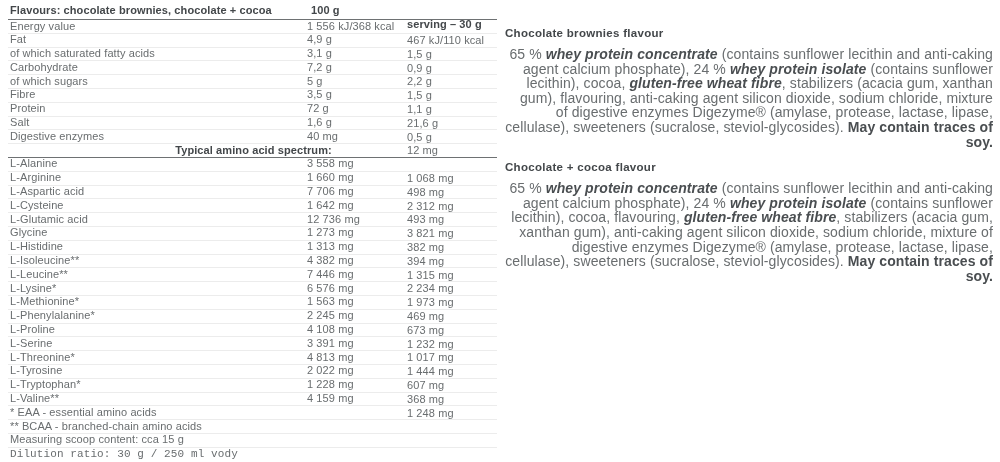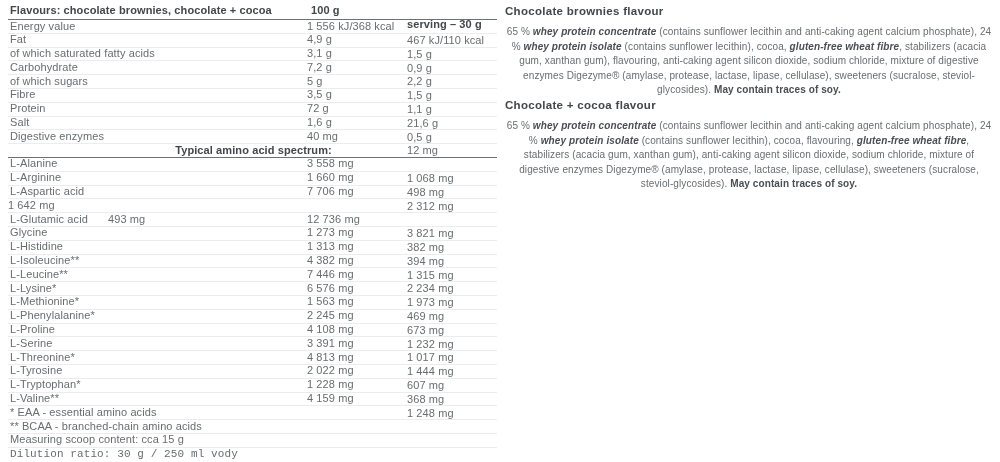--- a/index.html
+++ b/index.html
@@ -39,26 +39,26 @@
   .cell.v2 { flex:1 1 auto;margin-top:29px; }
   .row.head .cell.v1 { padding-left:4px; }
   .cell.full { flex:1 1 auto; padding-left:2px; }
 
   
   .right-col { position:absolute; left:505px; top:0; width:488px; }
   .flavour-title {
     font-size:11.5px; font-weight:bold; color:#43474a;
     letter-spacing:0.3px;
   }
-  .flavour-title.first { margin-top:5px; }
-  .flavour-title.second { margin-top:1px; }
+  .flavour-title.first { margin-top:27px; }
+  .flavour-title.second { margin-top:12px; }
   .flavour-text {
     margin-top:8px;
-    font-size:10px; line-height:14.6px; letter-spacing:0.1px;
-    color:#696d6f; text-align:center;
+    font-size:14px; line-height:14.6px; letter-spacing:0.1px;
+    color:#696d6f; text-align:right;
   }
   .seg-n { font-weight:normal; font-style:normal; }
   .seg-bi { font-weight:bold; font-style:italic; color:#4a4e51; }
   .seg-b { font-weight:bold; color:#4a4e51; }
 </style>
 </head>
 <body>
 
 <div class="page">
 
@@ -131,20 +131,21 @@
           <div class="cell label">L-Arginine</div>
           <div class="cell v1">1 660 mg</div>
           <div class="cell v2">498 mg</div>
         </div>
         <div class="row">
           <div class="cell label">L-Aspartic acid</div>
           <div class="cell v1">7 706 mg</div>
           <div class="cell v2">2 312 mg</div>
         </div>
         <div class="row">
+          <div class="cell label">L-Cysteine</div>
           <div class="cell v1">1 642 mg</div>
           <div class="cell v2">493 mg</div>
         </div>
         <div class="row">
           <div class="cell label">L-Glutamic acid</div>
           <div class="cell v1">12 736 mg</div>
           <div class="cell v2">3 821 mg</div>
         </div>
         <div class="row">
           <div class="cell label">Glycine</div>

